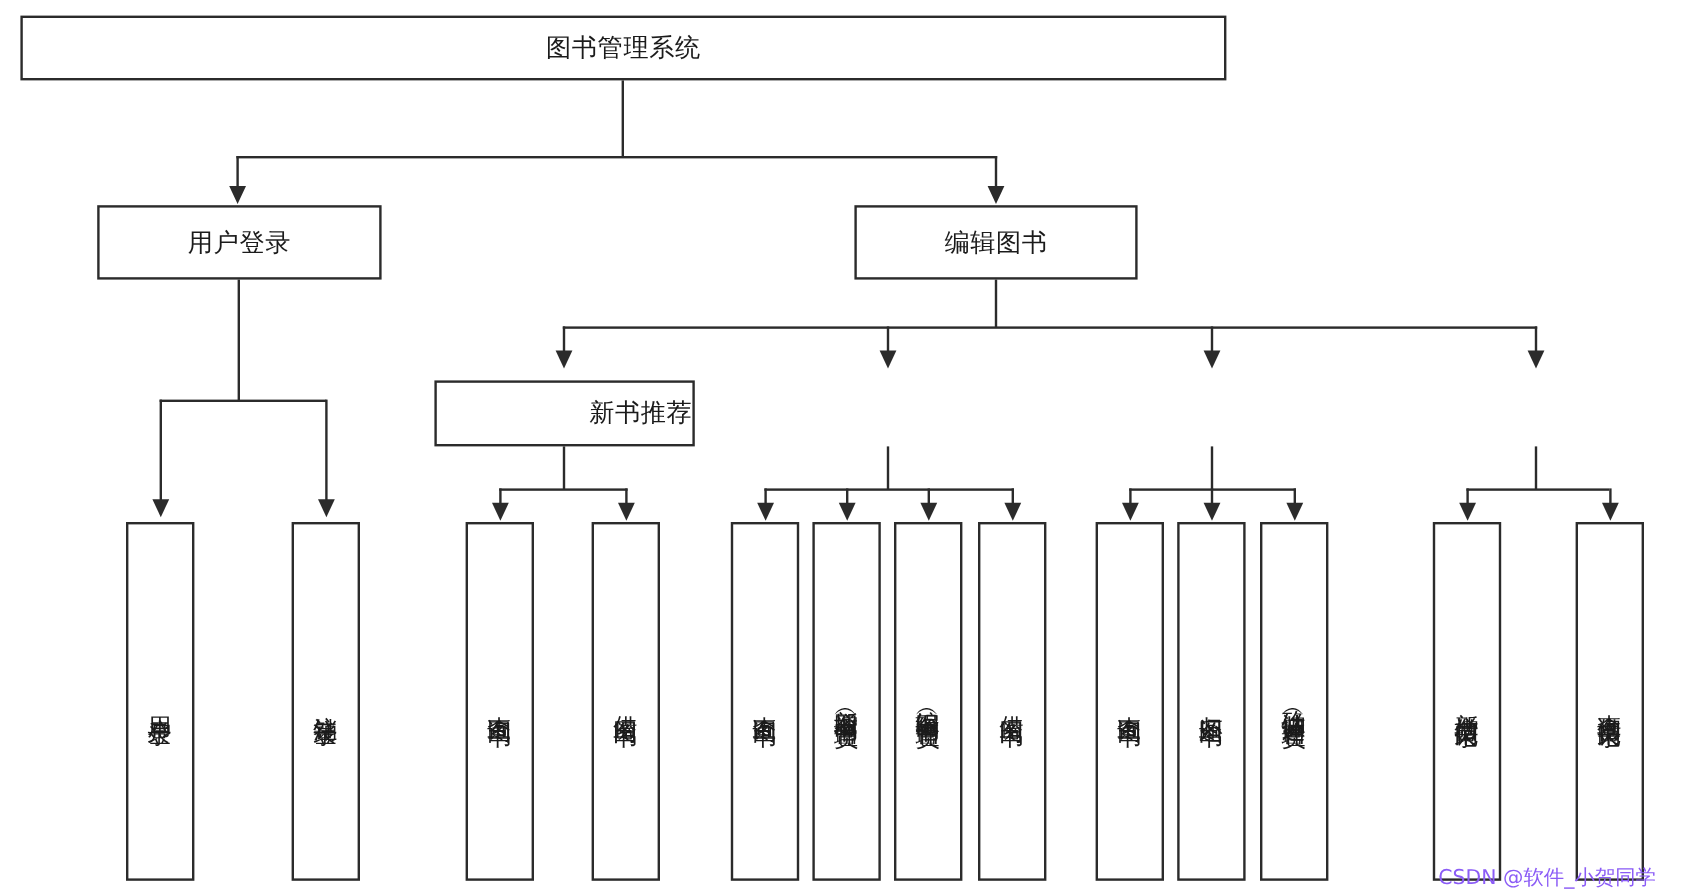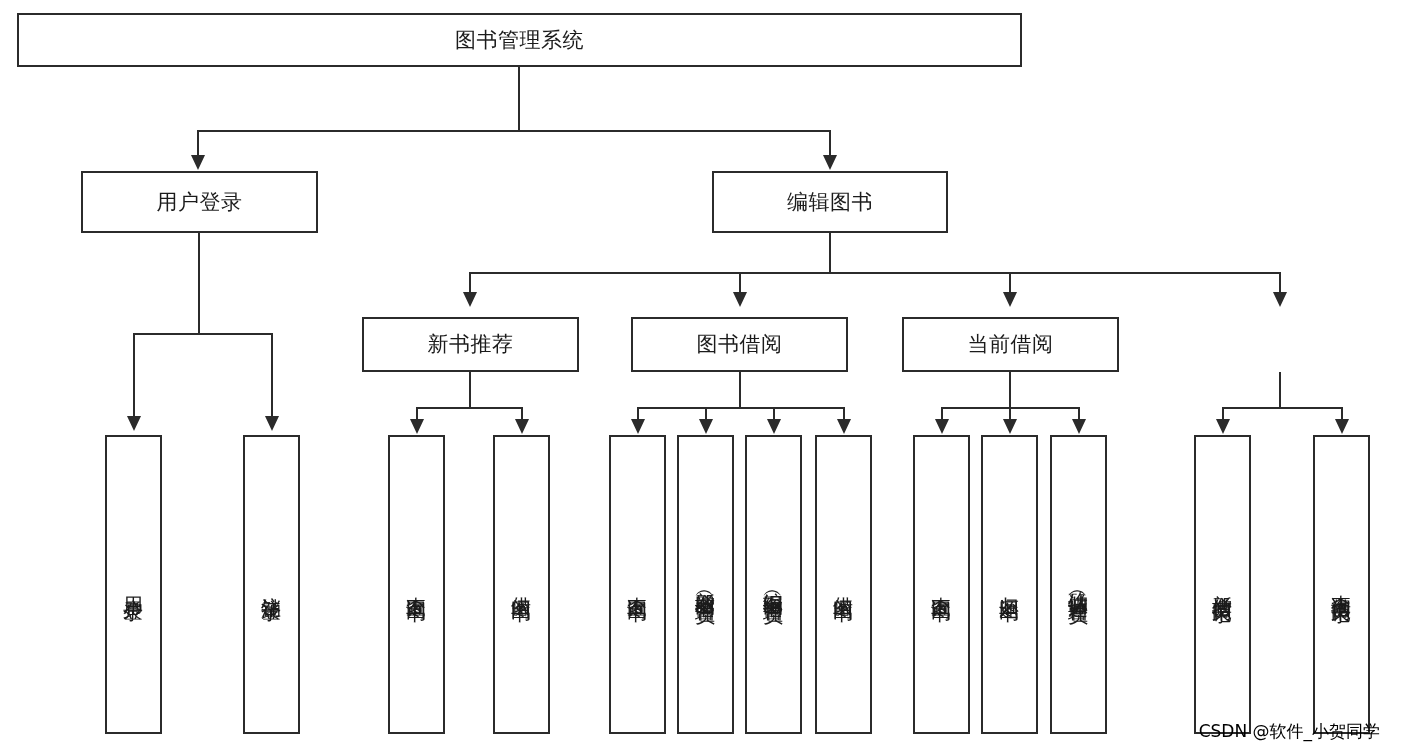--- a/index.html
+++ b/index.html
@@ -65,21 +65,21 @@
     border-left: 7px solid transparent;
     border-right: 7px solid transparent;
     border-top: 15px solid #2b2b2b;
   }
   
   #watermark {
     position: absolute;
     right: 8px;
     bottom: 4px;
     font-size: 17px;
-    color: #000000;
+    color: #8b5cf6;
     white-space: nowrap;
     pointer-events: none;
   }
 </style>
 </head>
 <body>
 
 <div id="canvas">
 
   <div class="node" style="left:17px; top:13px; width:1005px; height:54px;">
@@ -119,28 +119,22 @@
 
   <div class="edge vline" style="left:739px; top:272px; width:2px; height:22px;"></div>
   <div class="arrow" style="left:733px; top:292px;"></div>
 
   <div class="edge vline" style="left:1009px; top:272px; width:2px; height:22px;"></div>
   <div class="arrow" style="left:1003px; top:292px;"></div>
 
   <div class="edge vline" style="left:1279px; top:272px; width:2px; height:22px;"></div>
   <div class="arrow" style="left:1273px; top:292px;"></div>
 
-  <div class="node" style="left:362px; top:317px; width:217px; height:55px;">
+  <div class="node" style="left:362px; top:317px; width:217px; height:55px;justify-content:flex-end;">
     <span class="lbl">新书推荐</span>
-  </div>
-  <div class="node" style="left:631px; top:317px; width:217px; height:55px;">
-    <span class="lbl">图书借阅</span>
-  </div>
-  <div class="node" style="left:902px; top:317px; width:217px; height:55px;">
-    <span class="lbl">当前借阅</span>
   </div>
 
   <div class="edge vline" style="left:469px; top:372px; width:2px; height:36px;"></div>
   <div class="edge hline" style="left:416px; top:407px; width:107px; height:2px;"></div>
   <div class="edge vline" style="left:416px; top:407px; width:2px; height:14px;"></div>
   <div class="arrow" style="left:410px; top:419px;"></div>
   <div class="edge vline" style="left:521px; top:407px; width:2px; height:14px;"></div>
   <div class="arrow" style="left:515px; top:419px;"></div>
 
   <div class="edge vline" style="left:739px; top:372px; width:2px; height:36px;"></div>

